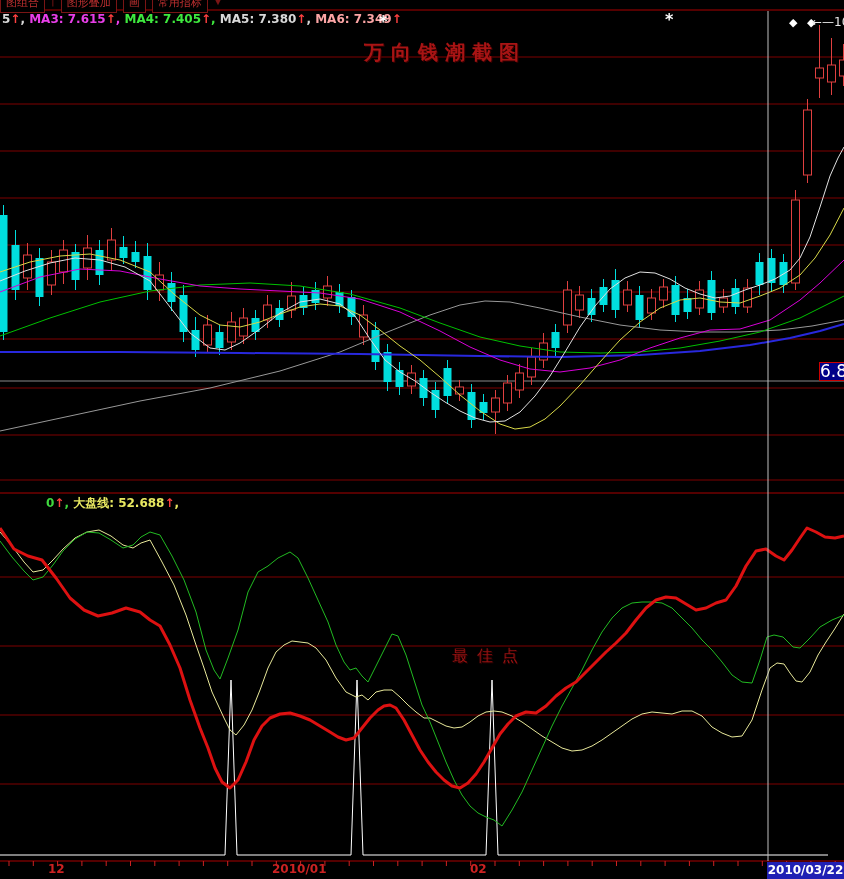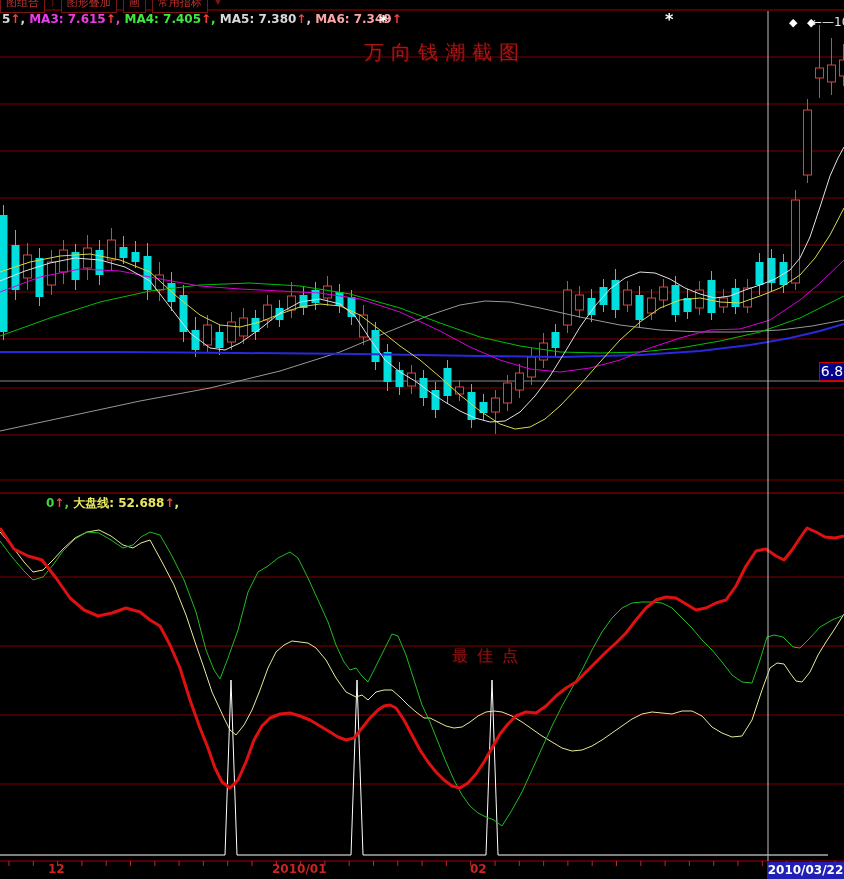--- a/index.html
+++ b/index.html
@@ -8,28 +8,28 @@
   .ov{position:absolute;white-space:nowrap;line-height:1;}
   
   #toolbar{position:absolute;left:0;top:-8px;height:18px;display:flex;gap:6px;align-items:flex-start;z-index:3;}
   .tb-item{border:1px solid #7a1515;color:#c03030;background:#000;font-size:11px;padding:2px 5px;}
   .tb-sep{color:#7a1515;font-size:11px;padding-top:2px;}
   
   #ma-row{left:2px;top:13px;font-size:12px;font-weight:bold;z-index:3;letter-spacing:0;}
   .c-pre{color:#d8d8d8}.c-ma3{color:#e83ee8}.c-ma4{color:#3ee83e}
   .c-ma5{color:#d8d8d8}.c-ma6{color:#fca5a5}.c-arrow{color:#ff4040}
   
-  #title{left:364px;top:42px;font-size:20px;font-weight:normal;color:#a81414;
+  #title{left:364px;top:42px;font-size:20px;font-weight:bold;color:#a81414;
          letter-spacing:7px;text-shadow:1px 1px 0 #3a0000;z-index:3;}
   
   .star{color:#ffffff;font-size:16px;font-weight:bold;z-index:3;}
   #diamonds{left:789px;top:17px;color:#fff;font-size:11px;letter-spacing:3px;z-index:3;}
   #hi-price{left:812px;top:16px;color:#e8e8e8;font-size:12px;z-index:3;}
   #price-tag{left:819px;top:362px;width:24px;height:17px;background:#000088;border:1px solid #cc0000;
-             color:#fff;font-size:14px;text-align:center;line-height:17px;z-index:3;}
+             color:#fff;font-size:17px;text-align:center;line-height:17px;z-index:3;}
   #best-point{left:452px;top:648px;font-size:16px;font-weight:normal;color:#991212;
               letter-spacing:9px;text-shadow:1px 1px 0 #300;z-index:3;}
   
   #ind-row{left:2px;top:497px;font-size:12px;font-weight:bold;z-index:3;padding-left:44px;}
   .c-zero{color:#3ed83e}.c-dpx{color:#e8e860}
   
   .x-label{top:863px;color:#cc2222;font-size:12px;font-weight:bold;z-index:3;}
   #date-box{left:767px;top:862px;width:77px;height:17px;background:#2020b4;color:#fff;
             font-size:12px;font-weight:bold;text-align:center;line-height:17px;z-index:4;}
   svg{position:absolute;left:0;top:0;z-index:1;}

